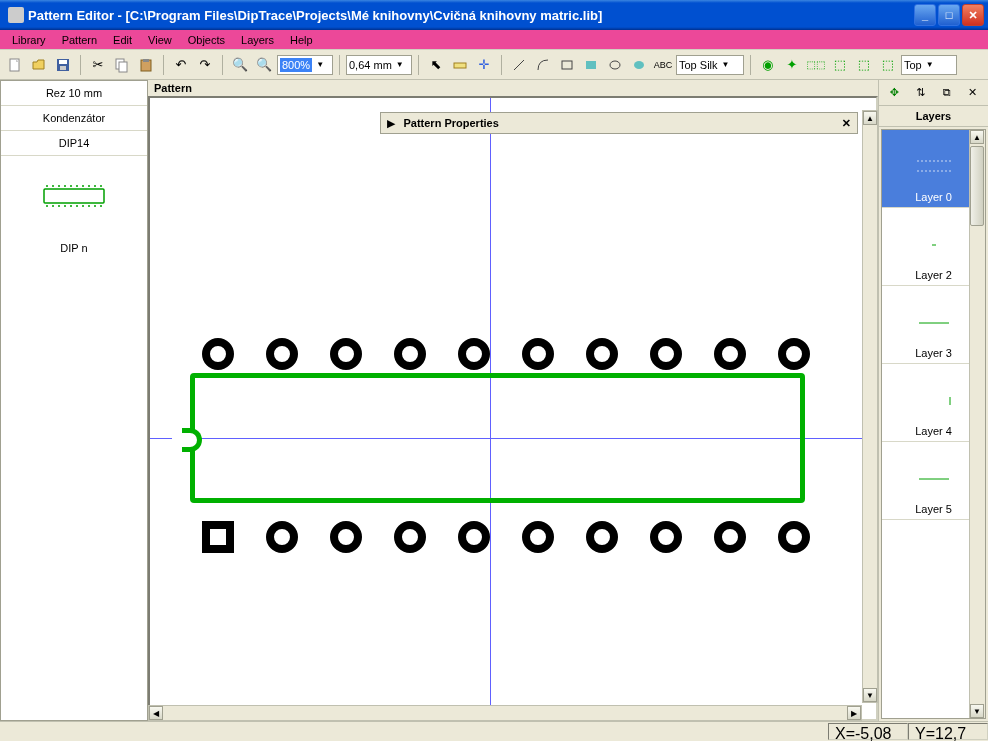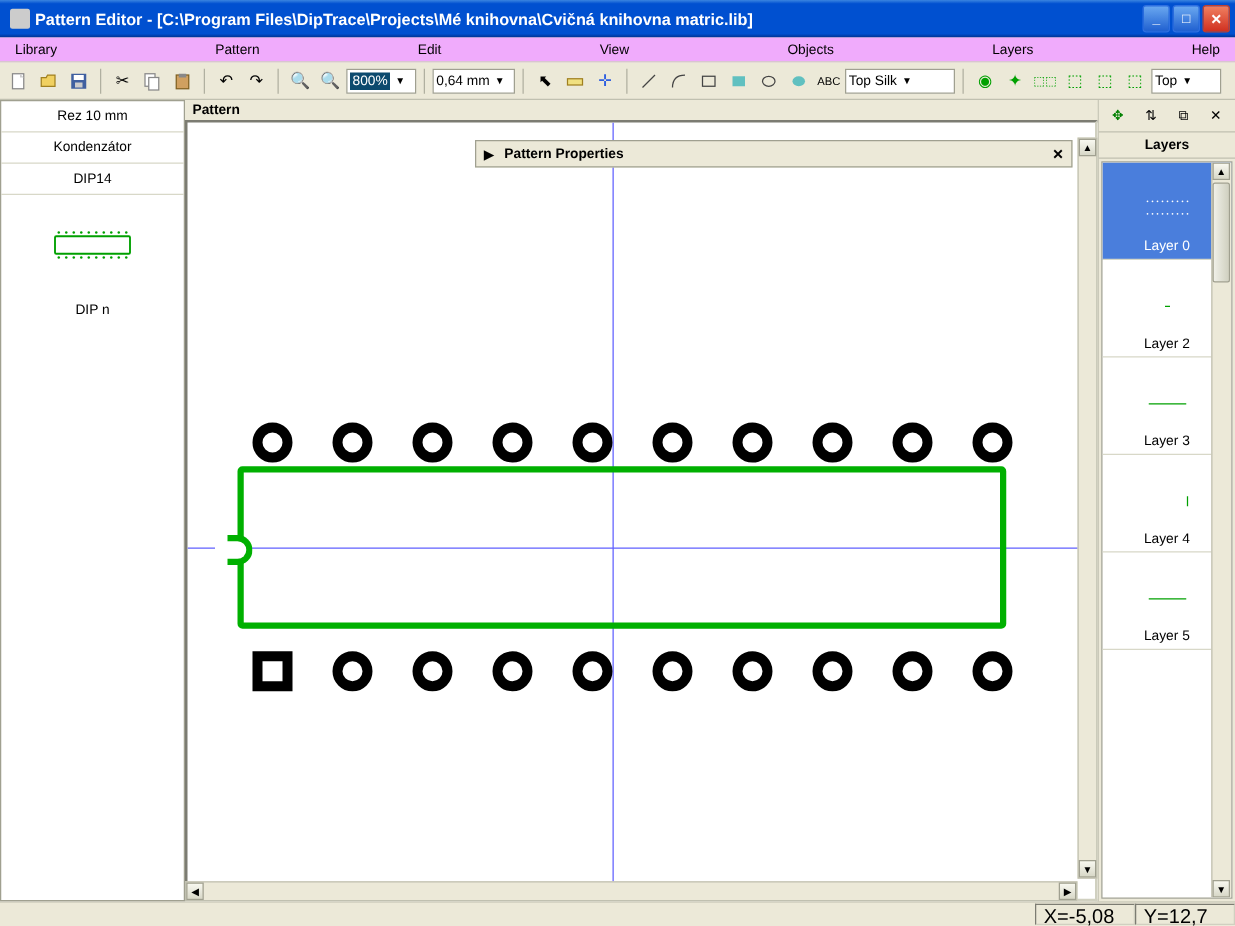--- a/index.html
+++ b/index.html
@@ -8,21 +8,21 @@
 
 .titlebar { background: linear-gradient(to bottom, #3a85e0, #0050d0 10%, #0050d0 90%, #003090); height: 30px; display: flex; align-items: center; padding: 0 4px; color: white; }
 .titlebar .app-icon { width: 16px; height: 16px; margin: 0 4px; background: #ccc; border-radius: 2px; }
 .titlebar .title { flex: 1; font-weight: bold; font-size: 13px; }
 .win-btns { display: flex; gap: 2px; }
 .win-btn { width: 22px; height: 22px; border-radius: 3px; display: flex; align-items: center; justify-content: center; font-weight: bold; color: white; cursor: pointer; }
 .win-min, .win-max { background: linear-gradient(to bottom, #6aa8f0, #2060d0); border: 1px solid #3070e0; }
 .win-close { background: linear-gradient(to bottom, #f08060, #d03020); border: 1px solid #c04030; }
 
 
-.menubar { background: #f0abfc; height: 20px; display: flex; align-items: center; padding: 0 4px; border-bottom: 1px solid #d0d0c0; justify-content: space-between; }
+.menubar { background: #ec4899; height: 20px; display: flex; align-items: center; padding: 0 4px; border-bottom: 1px solid #d0d0c0; }
 .menubar .menu-item { padding: 2px 8px; cursor: pointer; }
 
 
 .toolbar-row { background: #ece9d8; height: 30px; display: flex; align-items: center; padding: 2px 4px; border-bottom: 1px solid #c0c0b0; gap: 2px; }
 .tool-btn { width: 22px; height: 22px; border: 1px solid transparent; display: flex; align-items: center; justify-content: center; cursor: pointer; font-size: 13px; }
 .tool-sep { width: 1px; height: 20px; background: #b0b0a0; margin: 0 4px; }
 .tool-combo { height: 20px; border: 1px solid #a0a090; background: white; padding: 0 2px; font-size: 11px; display: flex; align-items: center; }
 .tool-combo .arrow { margin-left: 4px; font-size: 8px; }
 
 
@@ -84,21 +84,21 @@
 .statusbar { height: 20px; background: #ece9d8; border-top: 1px solid #c0c0b0; display: flex; align-items: center; }
 .status-cell { border: 1px inset #d0d0c0; padding: 1px 6px; font-size: 16px; height: 17px; }
 
 svg { display: block; }
 </style>
 </head>
 <body>
 
 <div class="titlebar">
   <div class="app-icon"></div>
-  <div class="title">Pattern Editor - [C:\Program Files\DipTrace\Projects\Mé knihovna\Cvičná knihovna matric.lib]</div>
+  <div class="title">Pattern Editor - [C:\Program Files\DipTrace\Projects\Mé knihovny\Cvičná knihovny matric.lib]</div>
   <div class="win-btns">
     <div class="win-btn win-min">_</div>
     <div class="win-btn win-max">□</div>
     <div class="win-btn win-close">✕</div>
   </div>
 </div>
 
 <div class="menubar">
   <div class="menu-item">Library</div>
   <div class="menu-item">Pattern</div>
@@ -142,21 +142,21 @@
         <rect x="5" y="2" width="6" height="3" fill="#888"></rect>
       </svg>
     </div>
   <div class="tool-sep"></div>
   <div class="tool-btn">↶</div>
   <div class="tool-btn">↷</div>
   <div class="tool-sep"></div>
   <div class="tool-btn">🔍</div>
   <div class="tool-btn">🔍</div>
   <div class="tool-combo" style="width:56px">
-      <span style="background:#0c4a6e;color:white;padding:1px 2px">800%</span>
+      <span style="background:#3b82f6;color:white;padding:1px 2px">800%</span>
       <span class="arrow">▼</span>
     </div>
   <div class="tool-sep"></div>
   <div class="tool-combo" style="width:66px">
       <span>0,64 mm</span>
       <span class="arrow">▼</span>
     </div>
   <div class="tool-sep"></div>
   <div class="tool-btn">⬉</div>
   <div class="tool-btn">
@@ -190,21 +190,21 @@
       <svg width="14" height="14">
         <ellipse cx="7" cy="7" rx="5" ry="4" stroke="#444" fill="none"></ellipse>
       </svg>
     </div>
   <div class="tool-btn">
       <svg width="14" height="14">
         <ellipse cx="7" cy="7" rx="5" ry="4" fill="#60c0c0"></ellipse>
       </svg>
     </div>
   <div class="tool-btn" style="font-size:9px">ABC</div>
-  <div class="tool-combo" style="width:88px">
+  <div class="tool-combo" style="width:68px">
       <span>Top Silk</span>
       <span class="arrow">▼</span>
     </div>
   <div class="tool-sep"></div>
   <div class="tool-btn" style="color:#00a000">◉</div>
   <div class="tool-btn" style="color:#00a000">✦</div>
   <div class="tool-btn" style="color:#00a000;font-size:10px">⬚⬚</div>
   <div class="tool-btn" style="color:#00a000">⬚</div>
   <div class="tool-btn" style="color:#00a000">⬚</div>
   <div class="tool-btn" style="color:#00a000">⬚</div>

